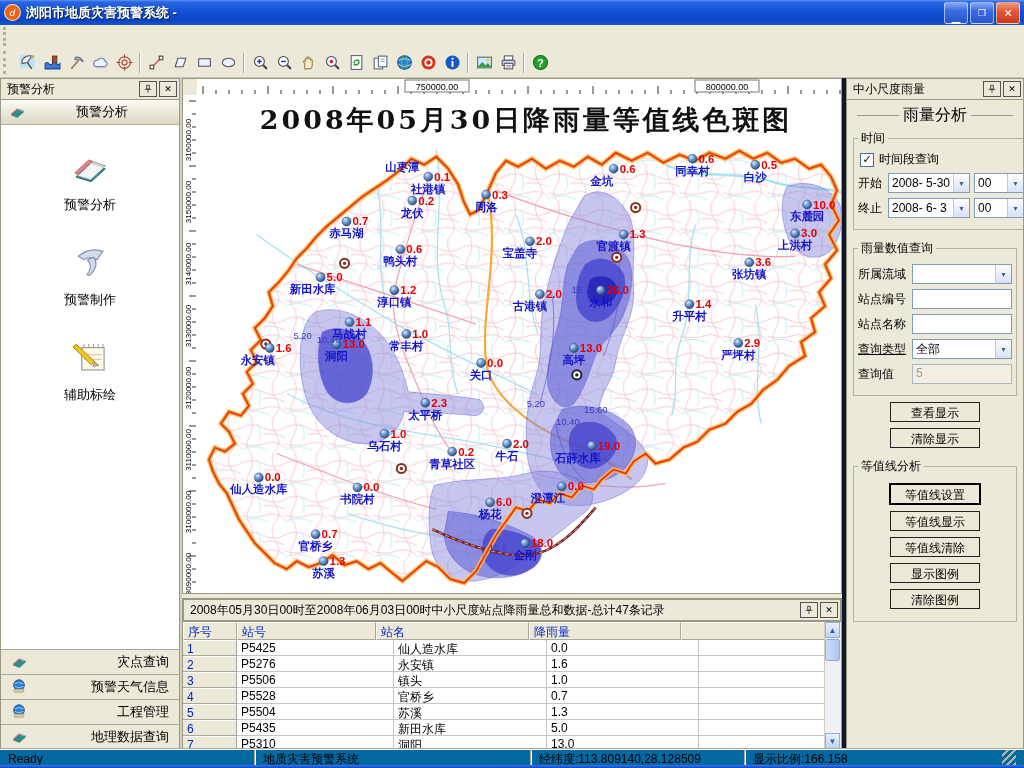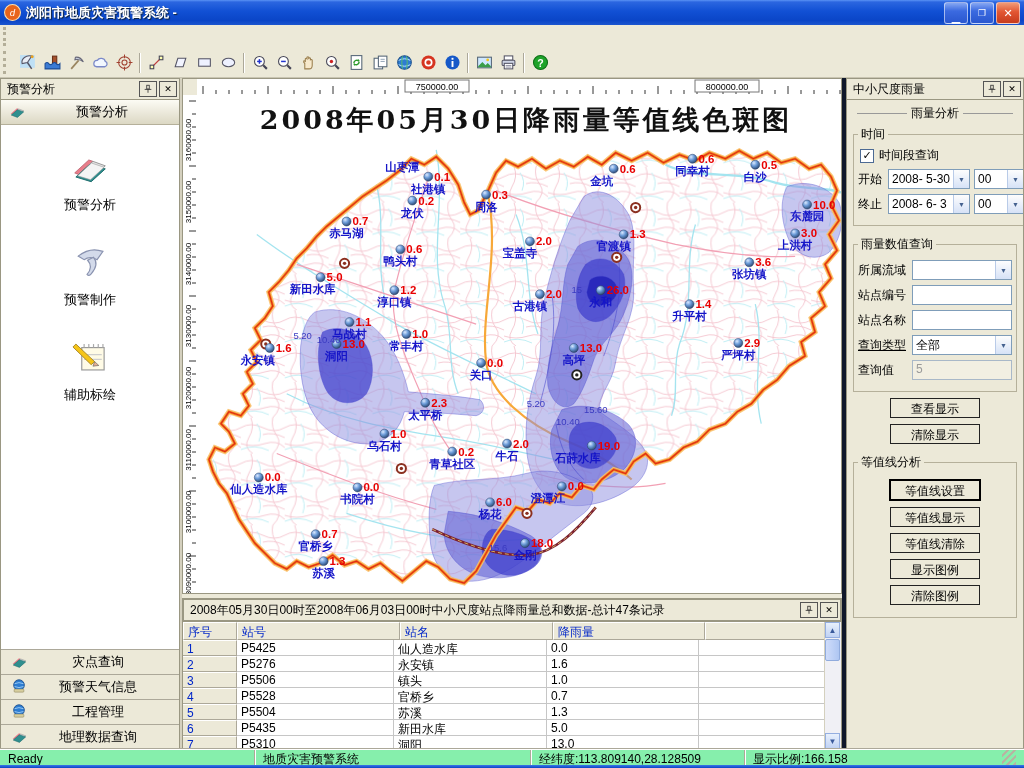--- a/index.html
+++ b/index.html
@@ -37,21 +37,21 @@
   .side-box{flex:1;display:flex;flex-direction:column;border:1px solid #9a9782;border-top:none;background:#fff;overflow:hidden;}
   .group-header{height:24px;display:flex;align-items:center;
     background:linear-gradient(180deg,#fcfbf4,#dcd8c4);border-bottom:1px solid #b5b09a;}
   .group-header .gh-label{flex:1;text-align:center;font-size:13px;}
   .group-header .gh-icon{margin-left:8px;}
   .side-items{flex:1;background:#fff;padding-top:22px;}
   .side-item{display:flex;flex-direction:column;align-items:center;margin-bottom:28px;}
   .side-item .si-label{margin-top:6px;font-size:13px;}
   .side-bottom{background:#ece9d8;}
   .nav-item{height:24px;display:flex;align-items:center;border-top:1px solid #aca899;background:#ece9d8;padding:0 10px;}
-  .nav-item .ni-label{flex:1;text-align:center;font-size:13px;}
+  .nav-item .ni-label{flex:1;text-align:right;font-size:13px;}
   
   .center{flex:1;display:flex;flex-direction:column;min-width:0;}
   .map-region{height:516px;position:relative;background:#8b5cf6;border:1px solid #9a9782;box-sizing:border-box;}
   .ruler-top{position:absolute;top:0;left:14px;right:0;height:16px;background:#fff;border-bottom:1px solid #555;}
   .ruler-corner{position:absolute;top:0;left:0;width:14px;height:16px;background:#ece9d8;border-right:1px solid #888;border-bottom:1px solid #555;}
   .ruler-left{position:absolute;top:16px;left:0;width:14px;bottom:0;background:#fff;border-right:1px solid #555;}
   .map-canvas{position:absolute;top:16px;left:14px;right:0;bottom:0;background:#fff;overflow:hidden;}
   .map-canvas svg{display:block;width:100%;height:100%;}
   .splitter{height:4px;background:#ece9d8;}
   
@@ -67,42 +67,42 @@
   .gcell.rowhead{background:#ece9d8;border-right:1px solid #aca899;border-bottom:1px solid #aca899;
     border-top:1px solid #fff;color:#0026c8;}
   .vscroll{position:absolute;top:0;right:0;width:16px;bottom:0;background:#f0f0f5;border-left:1px solid #d4d0be;}
   .sbtn{position:absolute;left:0;width:15px;height:16px;background:linear-gradient(180deg,#e8f0fc,#c0d2f4);
     border:1px solid #94aee0;box-sizing:border-box;color:#3a5a9c;font-size:8px;display:flex;align-items:center;justify-content:center;}
   .sthumb{position:absolute;left:0;width:15px;height:22px;top:17px;background:linear-gradient(90deg,#cfdcfa,#aec6f2);
     border:1px solid #90abdd;box-sizing:border-box;border-radius:2px;}
   
   .rightpanel{width:178px;display:flex;flex-direction:column;border-left:4px solid #0f172a;}
   .rp-body{flex:1;border:1px solid #9a9782;border-top:none;background:#ece9d8;padding:2px 6px;overflow:hidden;}
-  .rp-caption{display:flex;align-items:center;margin:3px 0 2px 0;font-size:12px;}
+  .rp-caption{display:flex;align-items:center;margin:3px 0 2px 0;font-size:16px;}
   .rp-caption:before,.rp-caption:after{content:"";flex:1;border-top:1px solid #999;margin:0 4px;}
   fieldset{border:1px solid #b5b09a;border-radius:0;margin:4px 0 0 0;padding:2px 4px 6px 4px;}
   fieldset legend{font-size:12px;padding:0 3px;}
   .cbrow{display:flex;align-items:center;margin:2px 0 4px 2px;}
   .cbox{width:12px;height:12px;border:1px solid #4c6a94;background:#fff;font-size:11px;line-height:11px;
     display:flex;align-items:center;justify-content:center;margin-right:5px;color:#000;font-weight:bold;}
   .frow{display:flex;align-items:center;margin:5px 0;}
   .flabel{width:54px;font-size:12px;flex-shrink:0;}
   .flabel.ul{text-decoration:underline;}
   .combo{flex:1;height:18px;background:#fff;border:1px solid #7f9db9;display:flex;align-items:center;min-width:0;}
   .combo .cval{flex:1;padding:0 3px;font-size:12px;white-space:nowrap;overflow:hidden;}
   .combo .carrow{width:15px;align-self:stretch;background:linear-gradient(180deg,#fdfdfd,#d6e2f7);
     border-left:1px solid #b9cbe8;color:#44618f;font-size:7px;display:flex;align-items:center;justify-content:center;}
   .combo.hour{flex:0 0 48px;margin-left:4px;}
   .tinput{flex:1;height:16px;background:#fff;border:1px solid #7f9db9;padding:1px 3px;font-size:12px;}
   .tinput.disabled{background:#f2efe2;color:#9a9a9a;border-color:#a9b8c8;}
   .rp-btn{display:block;width:90px;height:20px;margin:6px auto;background:#ece9d8;border:1px solid #222;
     font-size:12px;text-align:center;line-height:18px;font-family:inherit;}
   .rp-btn.default{border:2px solid #000;width:92px;height:22px;line-height:18px;}
   
-  .statusbar{position:absolute;left:0;right:0;bottom:0;height:18px;background:#86efac;display:flex;
+  .statusbar{position:absolute;left:0;right:0;bottom:0;height:18px;background:#0369a1;display:flex;
     border-top:1px solid #fff;box-shadow:0 -1px 0 #aca899;font-size:12px;}
   .sseg{display:flex;align-items:center;padding:0 8px;box-sizing:border-box;border-left:1px solid #aca899;box-shadow:inset 1px 0 0 #fff;}
   .sseg:first-child{border-left:none;box-shadow:none;}
   .statusbar:after{content:"";position:absolute;left:0;right:0;bottom:-0px;height:0px;}
   .blue-edge{position:absolute;left:0;right:0;bottom:0;height:3px;background:linear-gradient(180deg,#3a77e8,#0b45c7);}
   .sgrip{margin-left:auto;width:14px;height:100%;background:
     repeating-linear-gradient(135deg,transparent 0 3px,#b8b4a2 3px 5px);}
 </style>
 </head>
 <body>
@@ -764,21 +764,21 @@
                 <line x1="2" y1="6.5" x2="10" y2="6.5" stroke="#333"></line>
                 <line x1="6" y1="6.5" x2="6" y2="10.5" stroke="#333"></line>
               </svg>
             </span>
           <span class="pbtn">✕</span>
         </div>
         <div class="grid">
           <div class="grid-inner" id="grid-rows">
               <div class="grow header">
                 <span class="gcell" style="width: 54px;">序号</span>
-                <span class="gcell" style="width: 163px;">站号</span>
+                <span class="gcell" style="width: 139px;">站号</span>
                 <span class="gcell" style="width: 153px;">站名</span>
                 <span class="gcell" style="width: 152px;">降雨量</span>
                 <span class="gcell" style="flex: 1 1 0%;"></span>
               </div>
               <div class="grow">
                 <span class="gcell rowhead" style="width: 54px;">1</span>
                 <span class="gcell" style="width: 157px;">P5425</span>
                 <span class="gcell" style="width: 153px;">仙人造水库</span>
                 <span class="gcell" style="width: 152px;">0.0</span>
                 <span class="gcell" style="flex: 1 1 0%;"></span>

